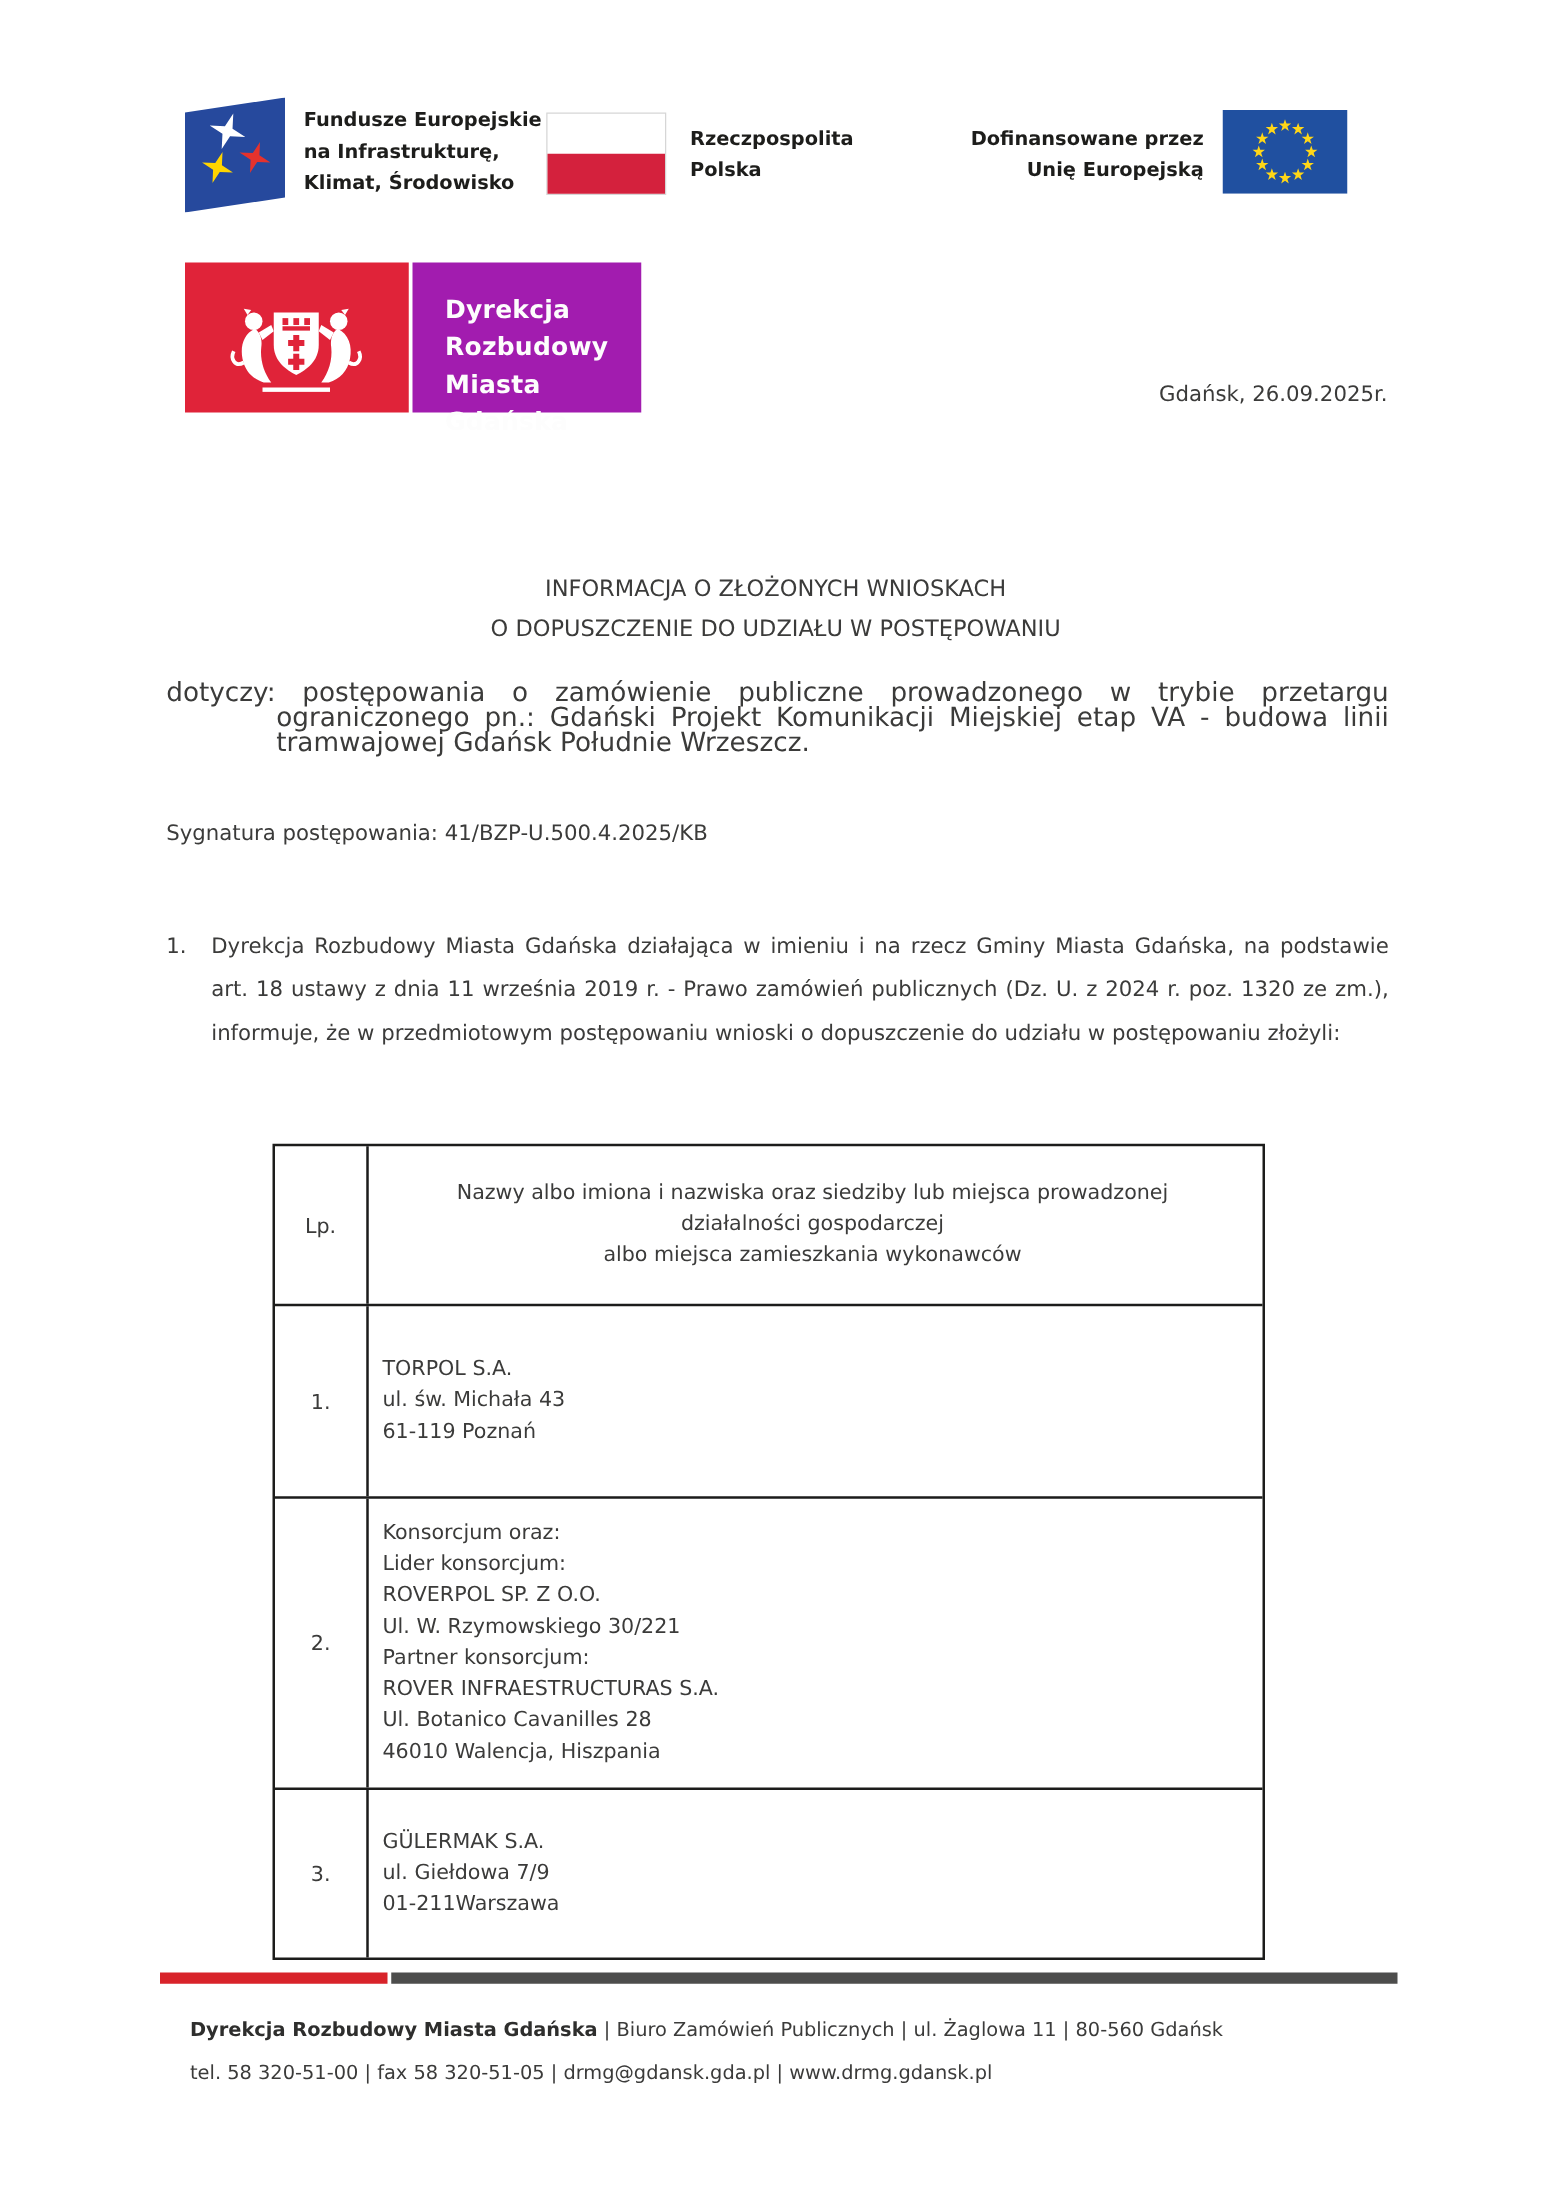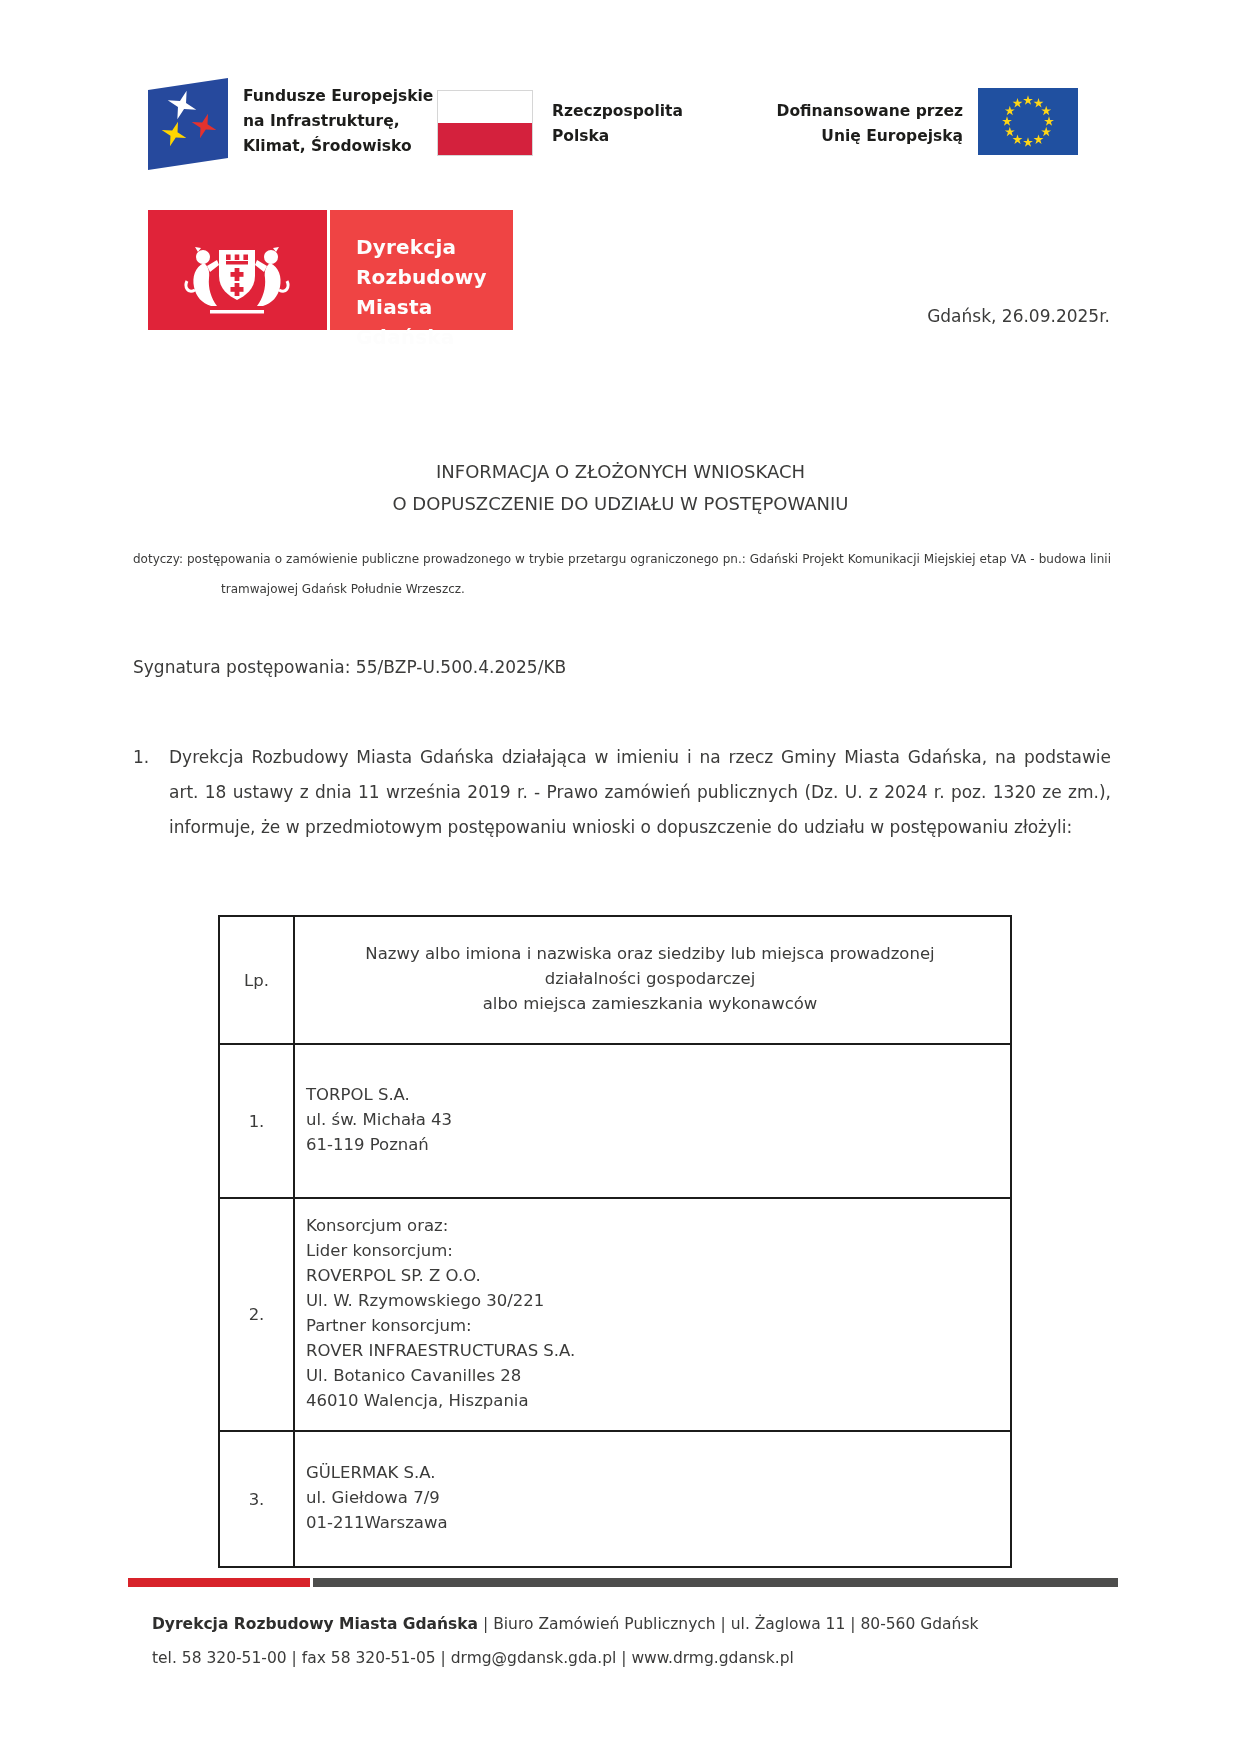--- a/index.html
+++ b/index.html
@@ -14,26 +14,26 @@
   .fe-logo   { position:absolute; left:148px; top:78px; }
   .fe-text   { left:243px; top:84px; }
   .pl-flag   { position:absolute; left:437px; top:90px; width:96px; height:66px; box-sizing:border-box; border:1px solid #d6d6d6; background:#ffffff; }
   .pl-flag .red-half { position:absolute; left:0; bottom:0; width:100%; height:50%; background:#d4213d; }
   .pl-text   { left:552px; top:99px; }
   .eu-text   { right:278px; top:99px; text-align:right; }
   .eu-flag   { position:absolute; left:978px; top:88px; }
   
   .drmg-logo { position:absolute; left:148px; top:210px; display:flex; }
   .drmg-red  { width:179px; height:120px; background:#e02339; }
-  .drmg-gray { width:183px; height:120px; background:#ef4444; margin-left:3px; box-sizing:border-box; padding:22px 0 0 26px; }
+  .drmg-gray { width:183px; height:120px; background:#a21caf; margin-left:3px; box-sizing:border-box; padding:22px 0 0 26px; }
   .drmg-gray .line { color:#fdfdfd; font-weight:bold; font-size:20px; line-height:30px; letter-spacing:.2px; }
   
   .date-line { position:absolute; top:306px; right:131px; font-size:17px; }
   .doc-title { position:absolute; top:424px; left:0; width:100%; text-align:center; font-size:18px; line-height:32px; color:#3b3b3a;margin-top:32px; }
-  .regarding { position:absolute; top:544px; left:133px; width:978px; font-size:12px; line-height:30px; text-align:justify; padding-left:88px; text-indent:-88px; box-sizing:border-box; }
+  .regarding { position:absolute; top:544px; left:133px; width:978px; font-size:21px; line-height:20px; text-align:justify; padding-left:88px; text-indent:-88px; box-sizing:border-box; }
   .signature { position:absolute; top:657px; left:133px; font-size:17px; }
   .list-item { position:absolute; top:740px; left:133px; width:978px; display:flex; font-size:17px; line-height:35px; }
   .list-item .num  { width:36px; flex:0 0 36px; }
   .list-item .body { flex:1; text-align:justify; }
   
   .doc-table { position:absolute; left:218px; top:915px; width:794px; border:2px solid #1c1c1b; box-sizing:border-box; font-size:16.5px; line-height:25px; }
   .t-row  { display:flex; border-top:2px solid #1c1c1b; }
   .t-row:first-child { border-top:none; }
   .t-col1 { flex:0 0 73px; width:73px; border-right:2px solid #1c1c1b; display:flex; align-items:center; justify-content:center; }
   .t-col2 { flex:1; padding:0 16px 3px 11px; display:flex; flex-direction:column; justify-content:center; }
@@ -149,21 +149,21 @@
 
   <div class="date-line">Gdańsk, 26.09.2025r.</div>
 
   <div class="doc-title">
     <div>INFORMACJA O ZŁOŻONYCH WNIOSKACH</div>
     <div>O DOPUSZCZENIE DO UDZIAŁU W POSTĘPOWANIU</div>
   </div>
 
   <p class="regarding" style="margin:0;"><span>dotyczy:</span>&nbsp;<span>postępowania o zamówienie publiczne prowadzonego w trybie przetargu ograniczonego pn.: Gdański Projekt Komunikacji Miejskiej etap VA - budowa linii tramwajowej Gdańsk Południe Wrzeszcz.</span></p>
 
-  <div class="signature">Sygnatura postępowania: 55/BZP-U.500.4.2025/KB</div>
+  <div class="signature">Sygnatura postępowania: 41/BZP-U.500.4.2025/KB</div>
 
   <div class="list-item">
     <div class="num">1.</div>
     <div class="body">Dyrekcja Rozbudowy Miasta Gdańska działająca w imieniu i na rzecz Gminy Miasta Gdańska, na podstawie art. 18 ustawy z dnia 11 września 2019 r. - Prawo zamówień publicznych (Dz. U. z 2024 r. poz. 1320 ze zm.), informuje, że w przedmiotowym postępowaniu wnioski o dopuszczenie do udziału w postępowaniu złożyli:</div>
   </div>
 
   <div class="doc-table">
     <div class="t-row t-head h-head">
       <div class="t-col1">Lp.</div>
       <div class="t-col2">

